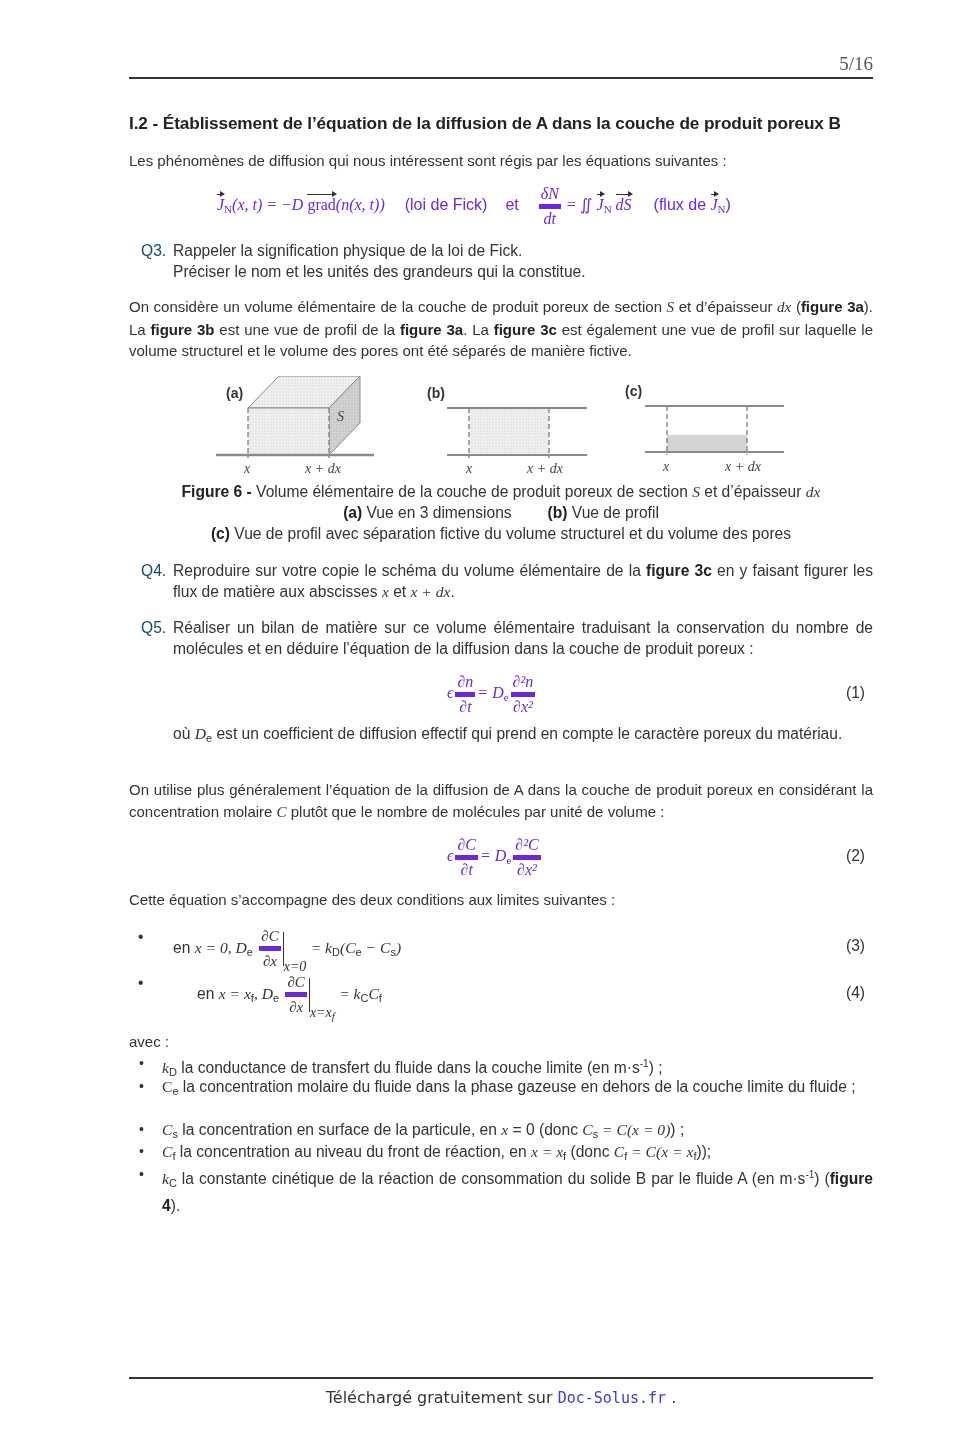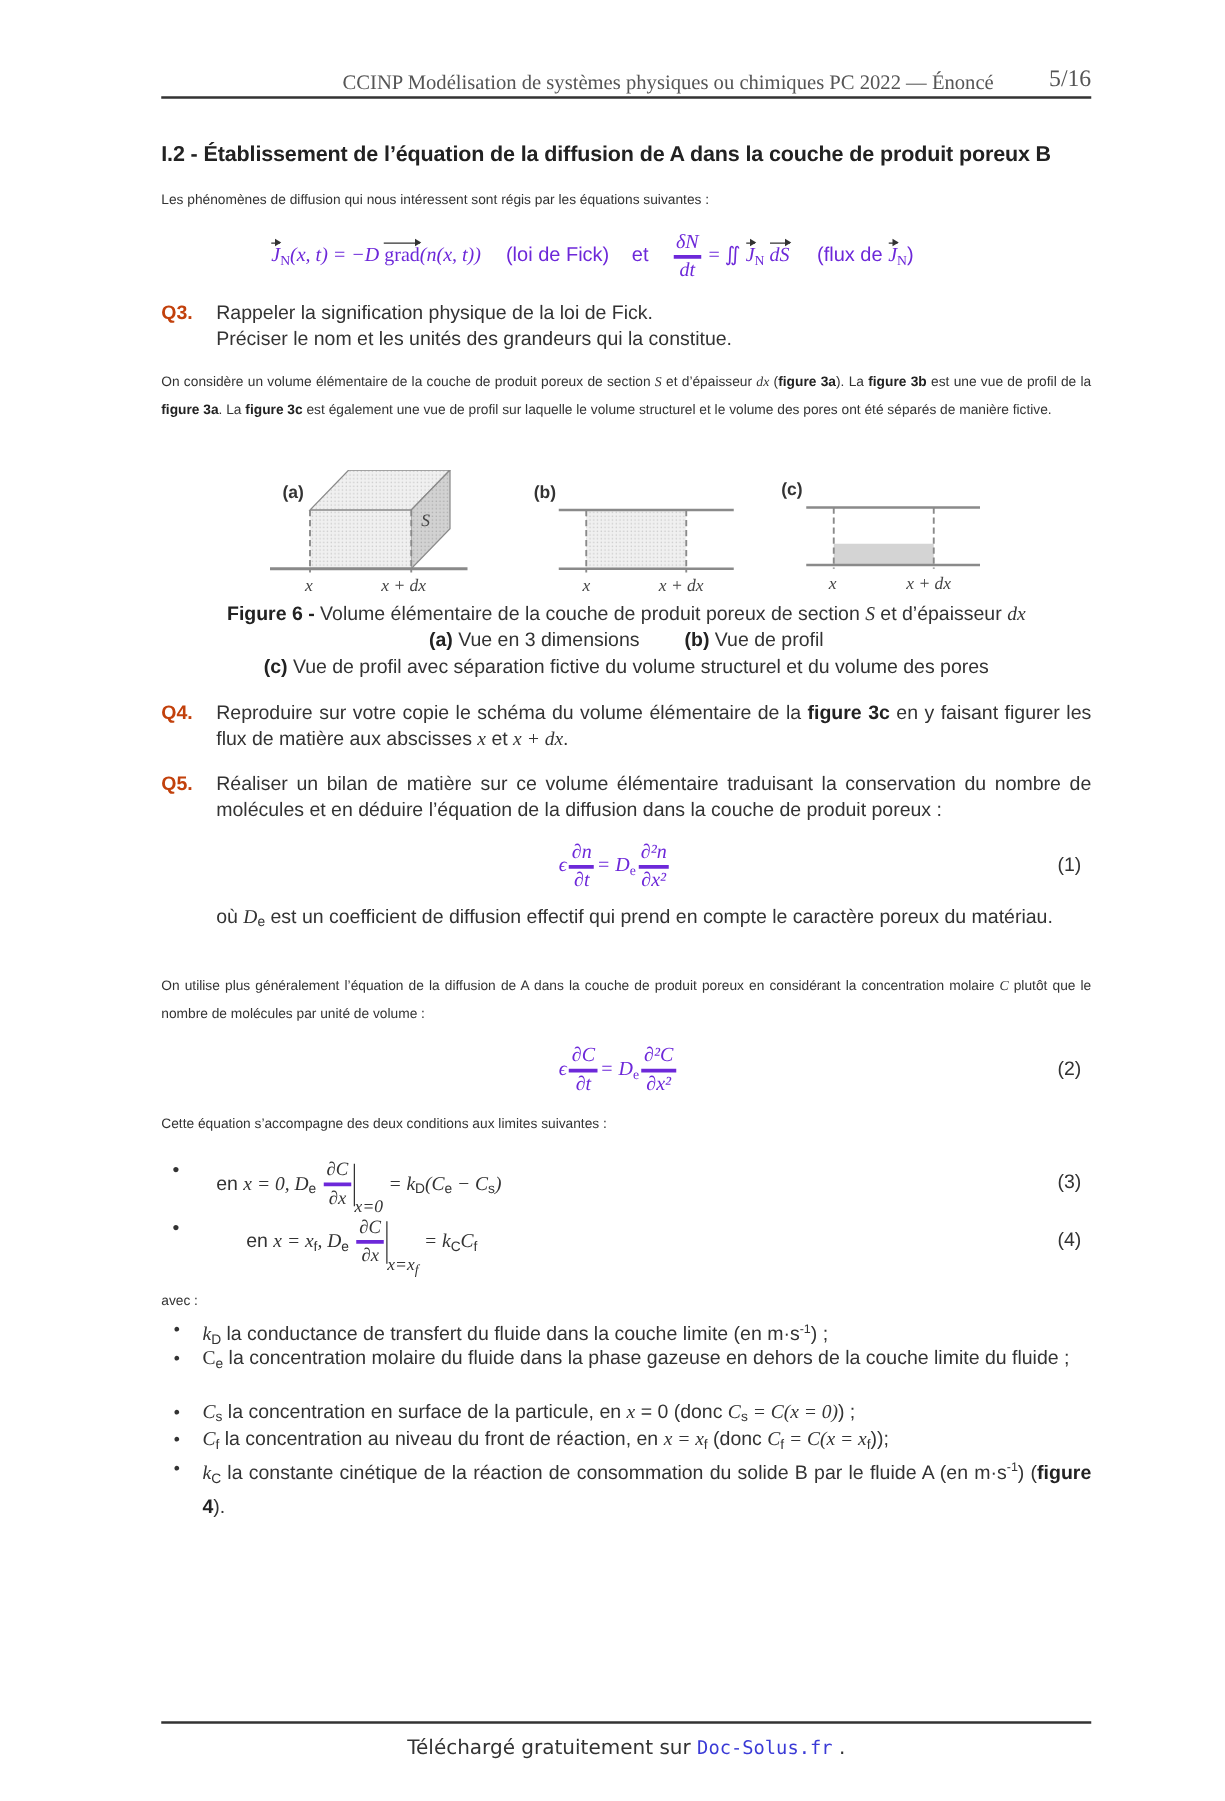--- a/index.html
+++ b/index.html
@@ -5,30 +5,30 @@
   html, body { margin:0; padding:0; background:#ffffff; }
   body { width:980px; height:1441px; position:relative; overflow:hidden; color:#2b2b2b;
          font-family:"Liberation Sans", sans-serif; }
   .page { position:absolute; left:129px; top:0; width:744px; }
   .header { position:absolute; top:52px; left:0; width:744px; height:26px;
             font-family:"Liberation Serif", serif; font-size:16.5px; color:#555; }
   .header .title { position:absolute; right:78px; top:4px; }
   .header .pg { position:absolute; right:0; top:1px; font-size:19px; }
   .header-rule { position:absolute; top:77px; left:0; width:744px; height:1.5px; background:#333; }
   .section-title { position:absolute; top:113px; left:0; font-size:17.2px; font-weight:bold; color:#222; letter-spacing:-0.1px; }
-  .p { position:absolute; left:0; width:744px; font-size:11px; line-height:21.5px; color:#333; }
+  .p { position:absolute; left:0; width:744px; font-size:15px; line-height:21.5px; color:#333; }
   .math { font-family:"Liberation Serif", serif; font-style:italic; }
   .mrm { font-family:"Liberation Serif", serif; }
   b { color:#222; }
   .q { position:absolute; left:0; width:744px; font-size:15.6px; line-height:21px; color:#333; }
-  .q .qn { position:absolute; left:0; top:0; font-weight:bold; color:#c2410c; }
+  .q .qn { position:absolute; left:12px; top:0; font-weight:normal; color:#0c4a6e; }
   .q .qt { margin-left:44px; display:block; text-align:justify; }
   .eq { position:absolute; font-family:"Liberation Serif", serif; font-size:16px; color:#6d28d9; }
   .frac { display:inline-block; vertical-align:middle; text-align:center; margin:0 2px; }
-  .frac .num { display:block; border-bottom:3px solid #6d28d9; padding:0 2px; line-height:20px; }
+  .frac .num { display:block; border-bottom:5px solid #6d28d9; padding:0 2px; line-height:20px; }
   .frac .den { display:block; line-height:20px; }
   .eqnum { position:absolute; right:8px; font-size:15.6px; color:#333; }
   .vec { position:relative; display:inline-block; }
   .vec::before { content:""; position:absolute; left:0; right:0; top:-2px; height:1px; background:#333; }
   .vec::after { content:""; position:absolute; right:-1px; top:-5px; border-left:5px solid #333; border-top:3px solid transparent; border-bottom:3px solid transparent; }
   .figure { position:absolute; top:376px; left:0; width:744px; height:105px; }
   .caption { position:absolute; left:0; width:744px; text-align:center; font-size:15.6px; line-height:21px; color:#333; }
   .bullet-row { position:absolute; left:0; width:744px; font-size:15.6px; line-height:21.5px; color:#333; }
   .bullet-row .dot { position:absolute; left:9px; top:0; }
   .bullet-row .txt { margin-left:33px; display:block; }
@@ -40,21 +40,20 @@
   .footer a { color:#3a3ad6; text-decoration:none; font-family:"DejaVu Sans Mono", monospace; font-size:15px; }
   sub { font-size:11px; vertical-align:-3px; }
   sup { font-size:10px; }
 </style>
 </head>
 <body>
 
 <div class="page">
 
   <div class="header">
-    <span class="title">CCINP Modélisation de systèmes physiques ou chimiques PC 2022 — Énoncé</span>
     <span class="pg">5/16</span>
   </div>
   <div class="header-rule"></div>
 
   <div class="section-title">I.2 - Établissement de l’équation de la diffusion de A dans la couche de produit poreux B</div>
 
   <div class="p" style="top:150px;">Les phénomènes de diffusion qui nous intéressent sont régis par les équations suivantes :</div>
 
   <div class="eq" style="top:184px; left:88px; font-size:16px;">
     <span class="math vec">J</span><sub>N</sub><span class="math">(x, t) = −D</span>

